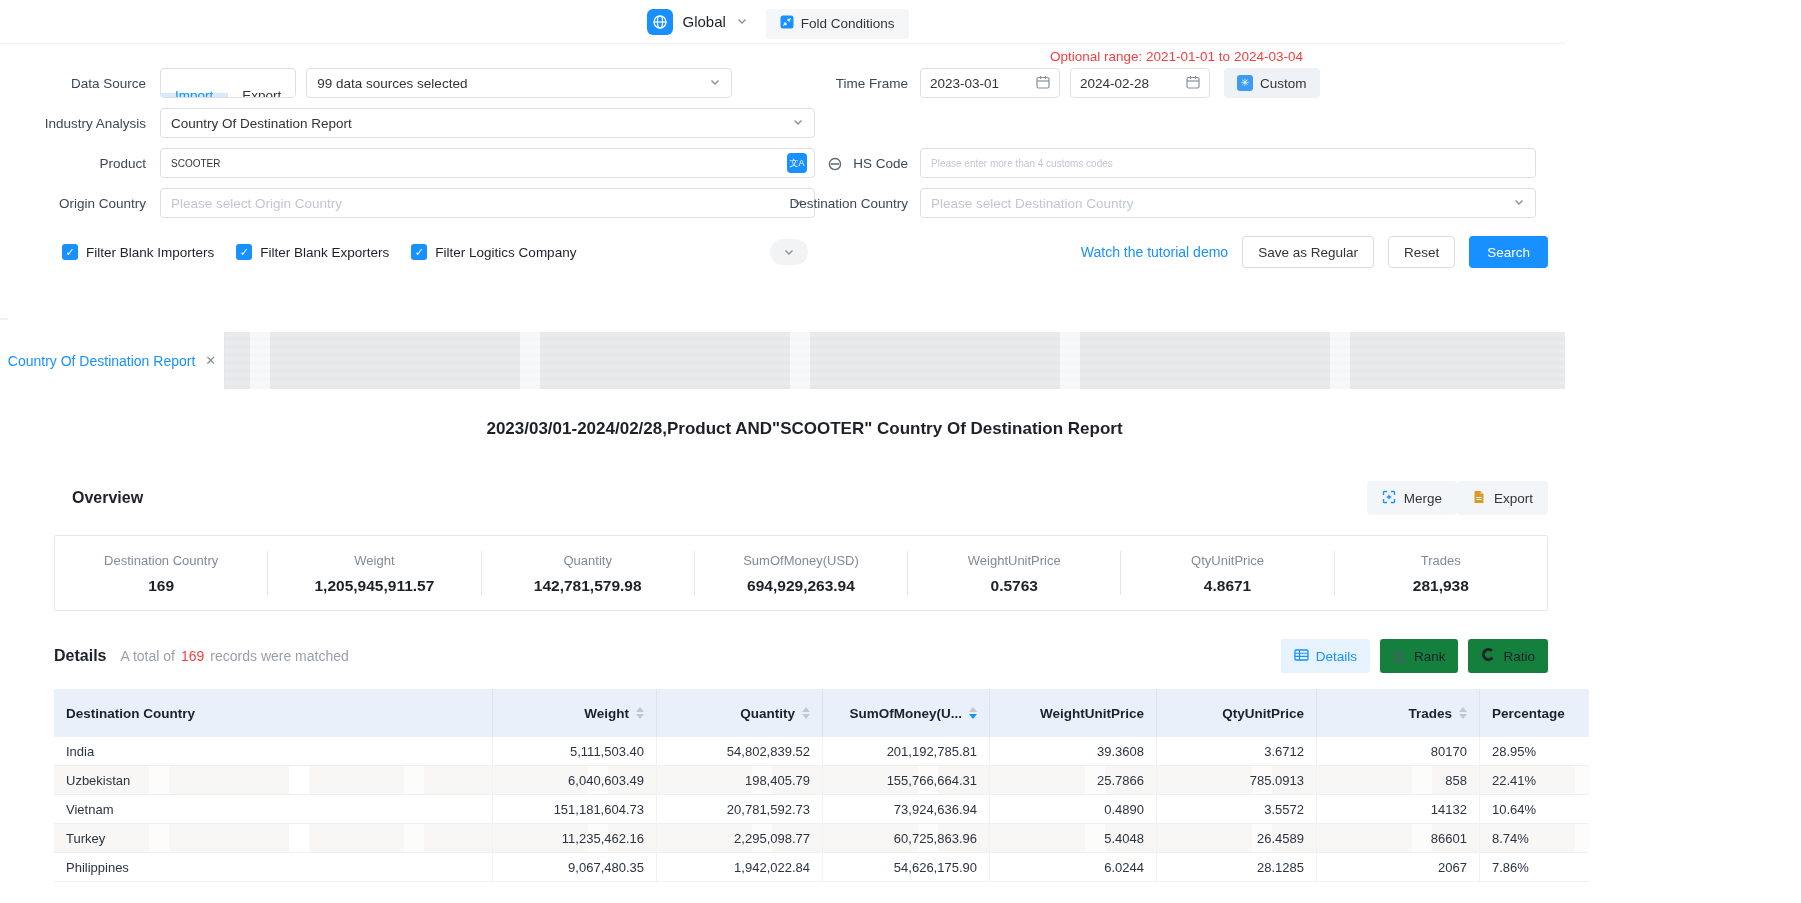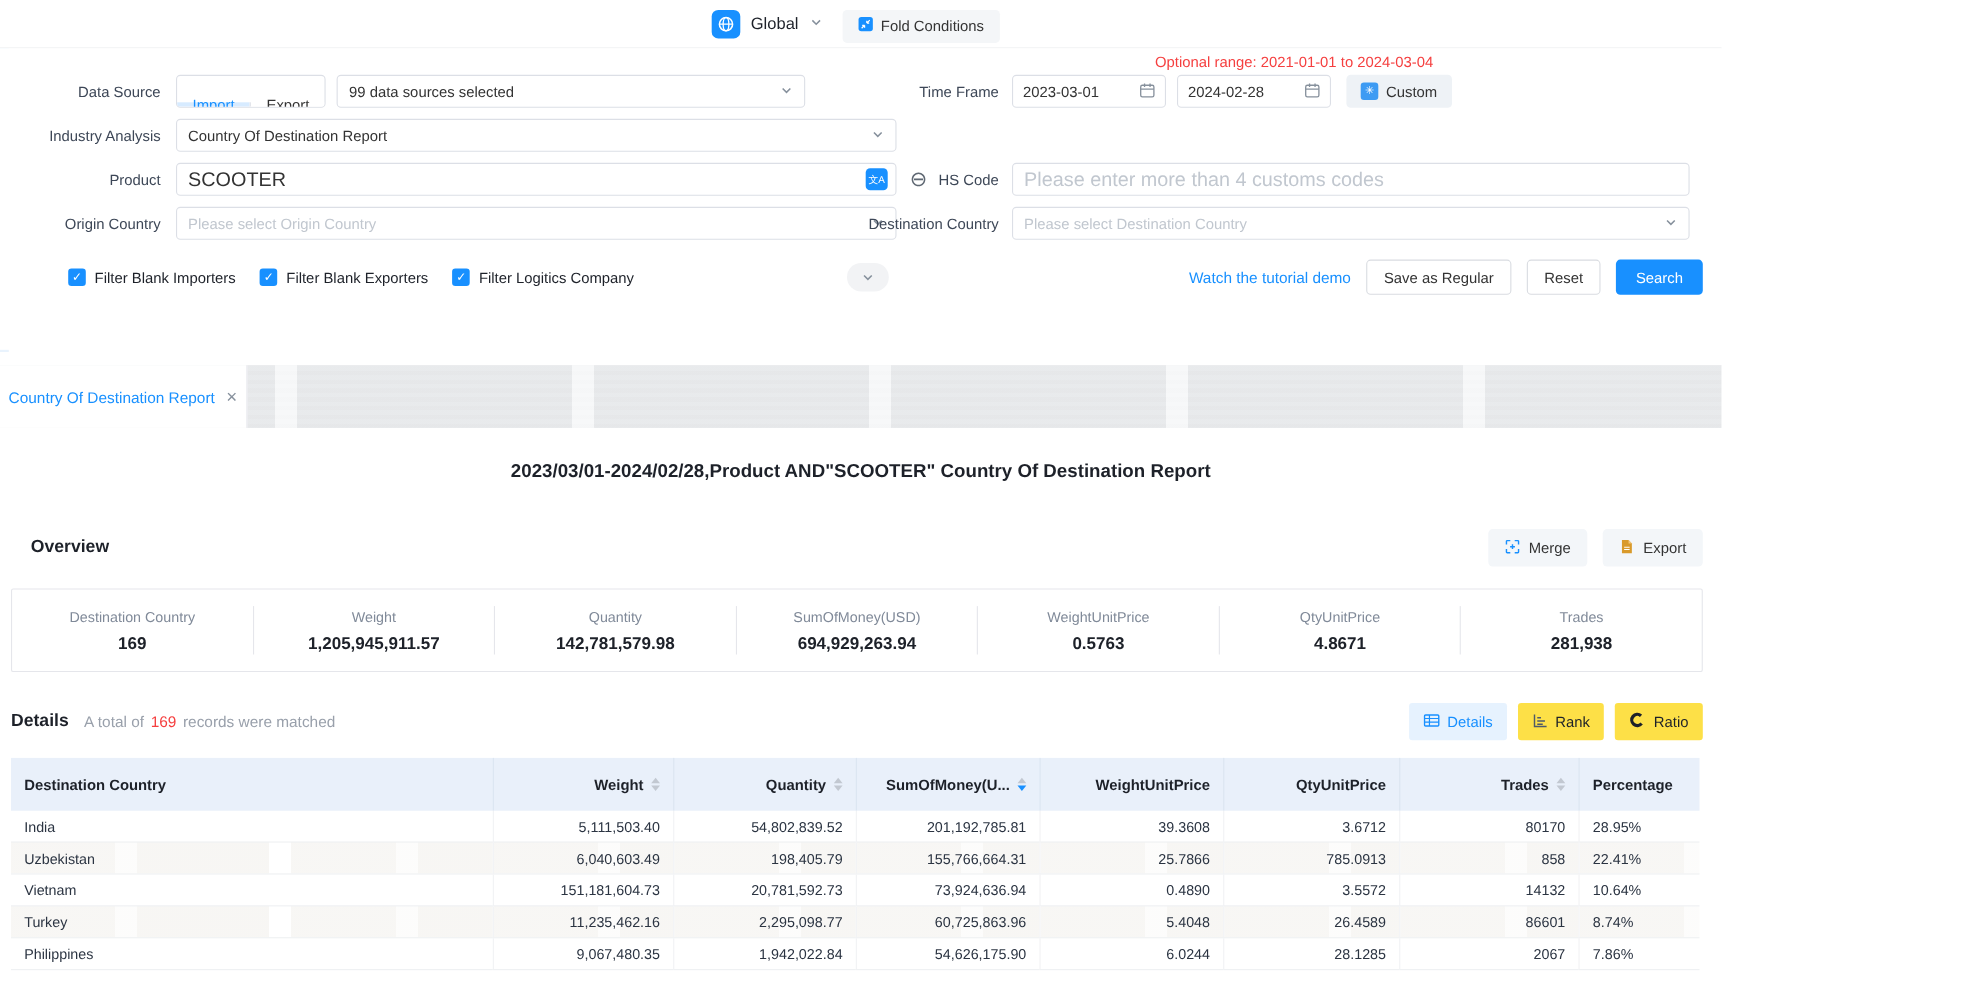--- a/index.html
+++ b/index.html
@@ -34,21 +34,21 @@
   .seg{display:flex;height:30px;border:1px solid #dcdfe6;border-radius:4px;overflow:hidden;flex:none;cursor:pointer;}
   .seg-item{padding:0 14px;display:flex;align-items:center;font-size:13.5px;color:#333;background:#fff;margin-top:24px;}
   .seg-item.active{background:#d7ebff;color:#1890ff;}
   .seg-item + .seg-item{border-left:1px solid #dcdfe6;}
   .fld{height:30px;border:1px solid #dcdfe6;border-radius:4px;background:#fff;display:flex;align-items:center;
     padding:0 10px;font-size:13.5px;color:#333;cursor:pointer;position:relative;}
   .fld .chev{margin-left:auto;}
   .fld.select-467{width:426px;margin-left:10px;}
   .fld.w692{width:655px;}
   .placeholder{color:#c1c7cf;}
-  .txt-input{height:30px;border:1px solid #dcdfe6;border-radius:4px;font-size:18px;color:#333;
+  .txt-input{height:30px;border:1px solid #dcdfe6;border-radius:4px;font-size:10px;color:#333;
     padding:0 34px 0 10px;font-family:"Liberation Sans",sans-serif;outline:none;}
   .txt-input::placeholder{color:#c1c7cf;}
   .prod-wrap{position:relative;display:flex;align-items:center;}
   .trans-ico{position:absolute;right:8px;top:5px;width:20px;height:20px;border-radius:4px;background:#1890ff;
     color:#fff;font-size:9px;display:flex;align-items:center;justify-content:center;cursor:pointer;line-height:1;}
   .exclude-ico{margin-left:12px;font-size:19px;color:#5f6873;cursor:pointer;line-height:1;}
   .fr{position:absolute;left:782px;top:0;display:flex;align-items:center;height:30px;}
   .frlabel{width:138px;text-align:right;padding-right:12px;font-size:13.5px;color:#3d4757;flex:none;white-space:nowrap;}
   .date-fld{width:140px;height:30px;border:1px solid #dcdfe6;border-radius:4px;display:flex;align-items:center;
     padding:0 9px;font-size:13.5px;color:#333;cursor:pointer;}
@@ -76,41 +76,41 @@
   .tabbar{margin-top:14px;height:57px;width:1565px;display:flex;align-items:stretch;
     background-color:#eff1f3;
     background-image:repeating-linear-gradient(90deg, rgba(0,0,0,0.028) 0 250px, rgba(255,255,255,0.5) 250px 270px),
       repeating-linear-gradient(0deg, rgba(0,0,0,0.012) 0 4px, rgba(255,255,255,0.02) 4px 8px);}
   .tab-active{width:225px;background:#fff;display:flex;align-items:center;justify-content:center;gap:10px;
     cursor:pointer;border-right:1px solid #e5e6eb;}
   .tab-title{color:#1890ff;font-size:14px;}
   .tab-close{color:#86909c;font-size:13px;cursor:pointer;line-height:1;}
 
   
-  .content{background:#fff;width:1565px;}
+  .content{background:#fff;width:1565px;padding-left:44px;}
   .report-title{margin-top:30px;text-align:center;font-size:17px;font-weight:bold;color:#1d2129;}
   .overview-row{margin-top:42px;padding:0 17px 0 28px;display:flex;align-items:center;height:34px;}
   .overview-title{font-size:16px;font-weight:bold;color:#1d2129;}
-  .ov-buttons{margin-left:auto;display:flex;gap:14px;}
+  .ov-buttons{margin-left:auto;display:flex;}
   .soft-btn{display:flex;align-items:center;gap:8px;height:34px;padding:0 15px;background:#f3f6f9;border:none;
     border-radius:4px;font-size:13.5px;color:#333;cursor:pointer;}
 
   .stats-card{margin:20px 17px 0 10px;height:76px;border:1px solid #e5e6eb;border-radius:2px;background:#fff;
     display:flex;align-items:center;}
   .stat{flex:1;text-align:center;padding-top:2px;}
   .stat + .stat{border-left:1px solid #e5e6eb;}
   .stat-label{font-size:13px;color:#808a99;margin-bottom:9px;}
   .stat-value{font-size:15.5px;font-weight:bold;color:#1d2129;}
 
   .details-row{margin-top:28px;padding:0 17px 0 10px;display:flex;align-items:center;height:34px;}
   .details-title{font-size:16px;font-weight:bold;color:#1d2129;margin-right:14px;}
   .matched{font-size:14px;color:#99a0ab;}
   .matched .count{color:#f53f3f;margin:0 6px;}
   .view-buttons{margin-left:auto;display:flex;gap:10px;}
-  .vbtn{display:flex;align-items:center;gap:7px;height:34px;padding:0 13px;background:#fde047;border:none;
+  .vbtn{display:flex;align-items:center;gap:7px;height:34px;padding:0 13px;background:#15803d;border:none;
     border-radius:3px;font-size:13.5px;color:#1d2129;cursor:pointer;}
   .vbtn.active{background:#e6f2fe;color:#1890ff;}
 
   
   .tbl{margin:16px 0 0 10px;width:1535px;font-size:13px;}
   .tr{display:grid;grid-template-columns:438px 164px 166px 167px 167px 160px 163px 110px;}
   .thead{background:#e9f0fa;}
   .th{height:48px;display:flex;align-items:center;font-weight:bold;color:#1d2129;font-size:13.5px;padding:0 12px;}
   .th + .th{border-left:1px solid #dbe5f1;}
   .th.num{justify-content:flex-end;}

